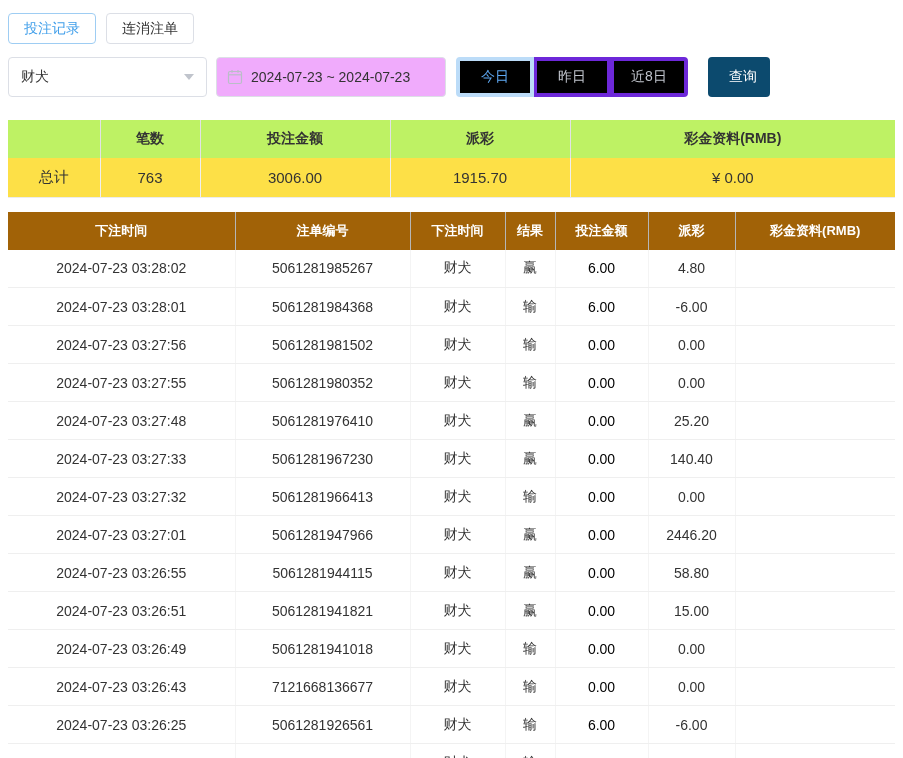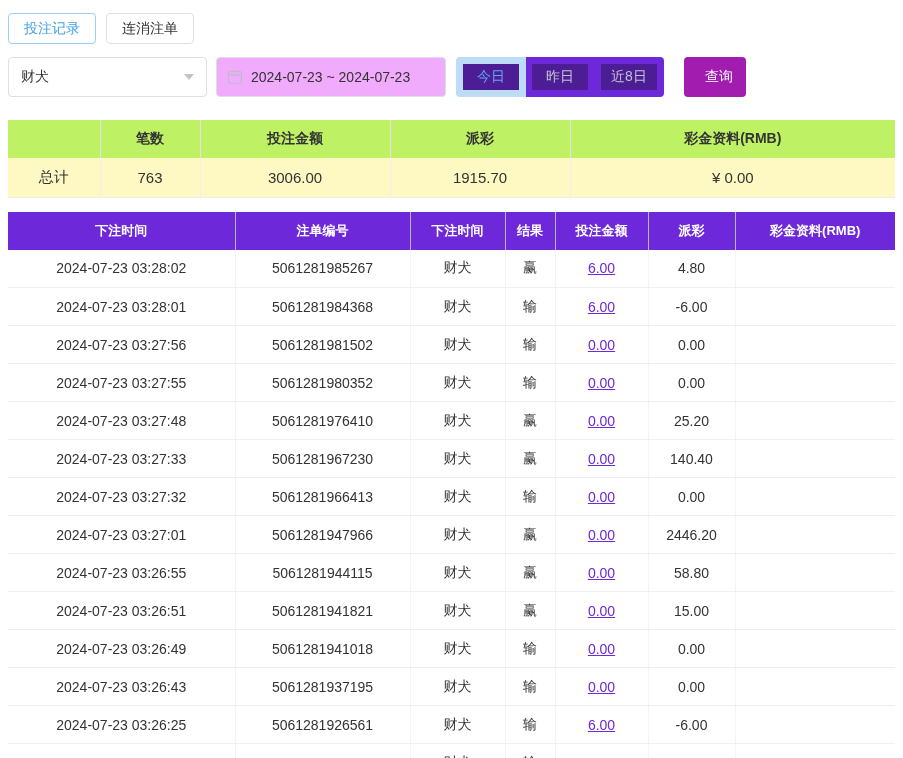--- a/index.html
+++ b/index.html
@@ -38,65 +38,65 @@
     border-top: 6px solid #c0c4cc;
   }
   .date-picker {
     width: 230px; height: 40px; margin-left: 9px;
     border: 1px solid #dcdfe6; border-radius: 4px;
     display: flex; align-items: center; gap: 8px;
     padding: 0 10px; cursor: pointer; background: #f0abfc; color: #333;
   }
   .btn-group { display: flex; margin-left: 10px; }
   .btn-group .qbtn {
-    width: 70px; height: 40px;
-    background: #4c1d95; border: 7px solid #6d28d9;
+    width: 78px; height: 40px;
+    background: #000000; border: 4px solid #6d28d9;
     font-size: 14px; color: #c0c4cc; cursor: pointer;
     margin-left: -1px; font-family: inherit;
   }
   .btn-group .qbtn:first-child { margin-left: 0; border-radius: 4px 0 0 4px; }
   .btn-group .qbtn:last-child { border-radius: 0 4px 4px 0; }
   .btn-group .qbtn.active { color: #5ea9f4; border-color: #bcdcf8; position: relative; z-index: 1; }
   .query-btn {
     width: 62px; height: 40px; margin-left: 20px;
-    background: #a21caf; color: #ffffff;
+    background: #0c4a6e; color: #ffffff;
     border: none; border-radius: 4px;
     font-size: 14px; cursor: pointer; font-family: inherit; padding-left: 8px;
   }
 
   
   table { border-collapse: collapse; width: 887px; table-layout: fixed; }
   .summary-table { margin-bottom: 14px; }
   .summary-table th {
     background: #bef264; height: 38px;
     font-weight: bold; font-size: 14px; color: #333;
     border-right: 1px solid #e2e2e4; text-align: center;
   }
   .summary-table th:last-child { border-right: none; }
   .summary-table td {
-    height: 39px; text-align: center; background: #fef9c3;
+    height: 39px; text-align: center; background: #fde047;
     border-right: 1px solid #efefef; border-bottom: 1px solid #ececec;
     font-size: 15px; color: #333;
   }
   .summary-table td:last-child { border-right: none; }
 
   
   .bet-table thead th {
-    background: #6d28d9; color: #ffffff; height: 38px;
+    background: #a16207; color: #ffffff; height: 38px;
     font-weight: bold; font-size: 13px; text-align: center;
     border-right: 1px solid #b6b6b6;
   }
   .bet-table thead th:last-child { border-right: none; }
   .bet-table tbody td {
     height: 38px; text-align: center; background: #fff;
     border-bottom: 1px solid #efefef; border-right: 1px solid #f4f4f4;
     font-size: 14px; color: #333;
   }
   .bet-table tbody td:last-child { border-right: none; }
-  .amount-link { color: #6d28d9; text-decoration: underline; cursor: pointer; }
+  .amount-link { color: #000000; cursor: pointer; }
   .neg { color: #e84c4c; }
 </style>
 </head>
 <body>
 
 <div class="page">
 
   <div class="tabs-row">
     <button class="tab active">投注记录</button>
     <button class="tab">连消注单</button>
@@ -284,21 +284,21 @@
     <td>5061281941018</td>
     <td>财犬</td>
     <td>输</td>
     <td><a class="amount-link">0.00</a></td>
     <td>0.00</td>
     <td></td>
   </tr>
 
   <tr>
     <td>2024-07-23 03:26:43</td>
-    <td>5061281937195</td>
+    <td>7121668136677</td>
     <td>财犬</td>
     <td>输</td>
     <td><a class="amount-link">0.00</a></td>
     <td>0.00</td>
     <td></td>
   </tr>
 
   <tr>
     <td>2024-07-23 03:26:25</td>
     <td>5061281926561</td>

